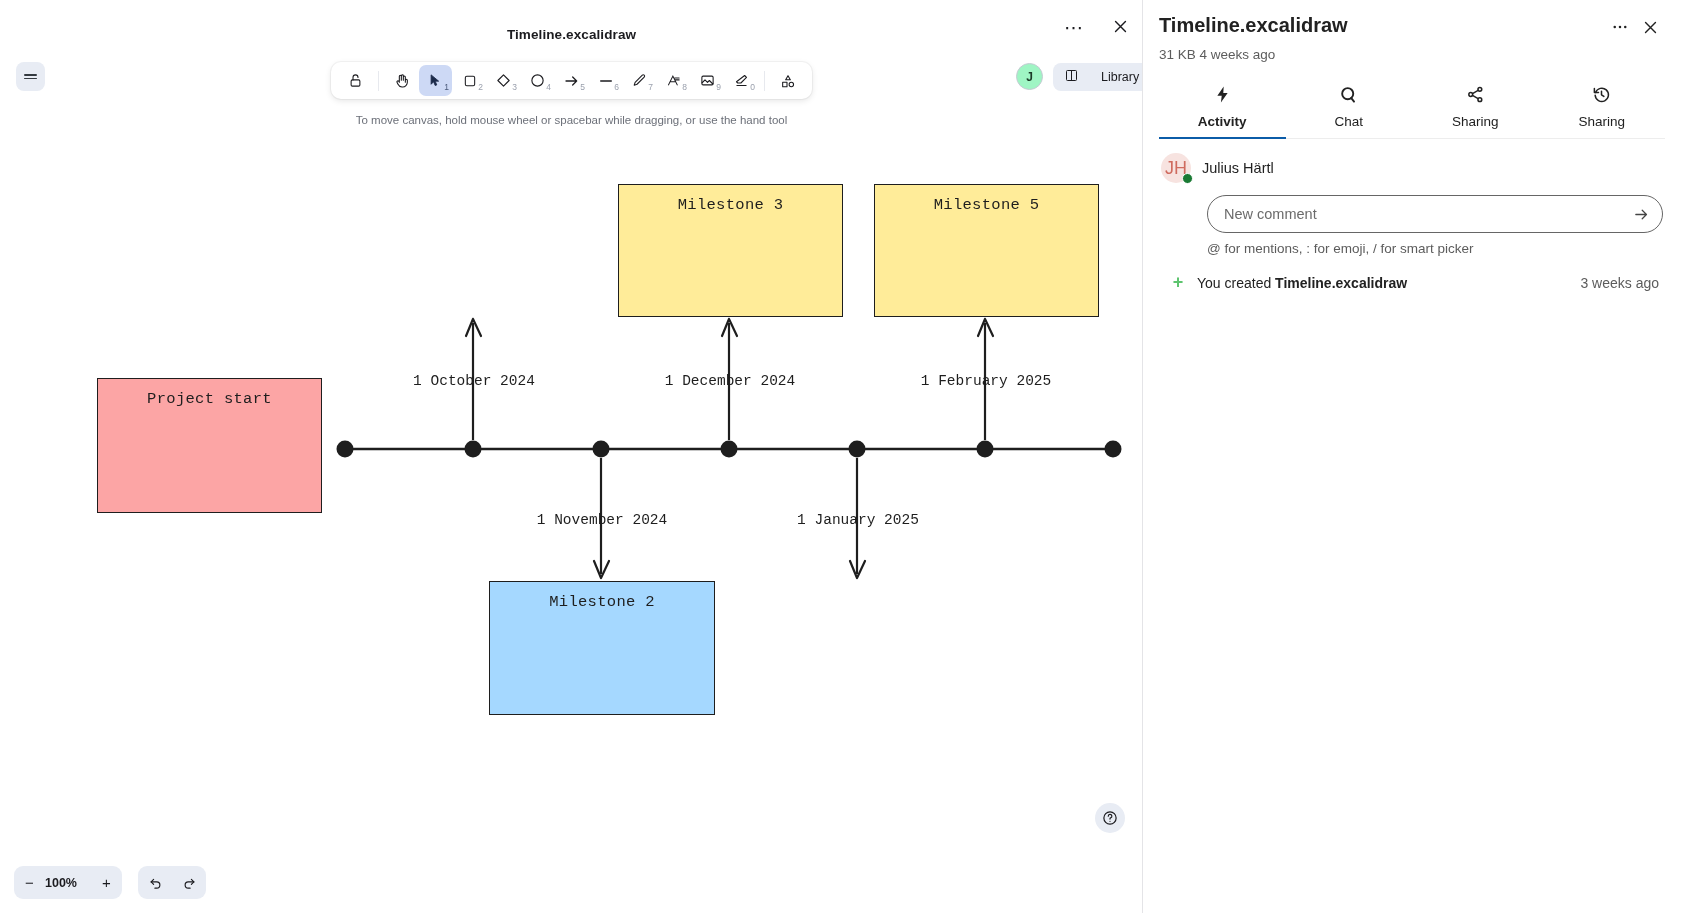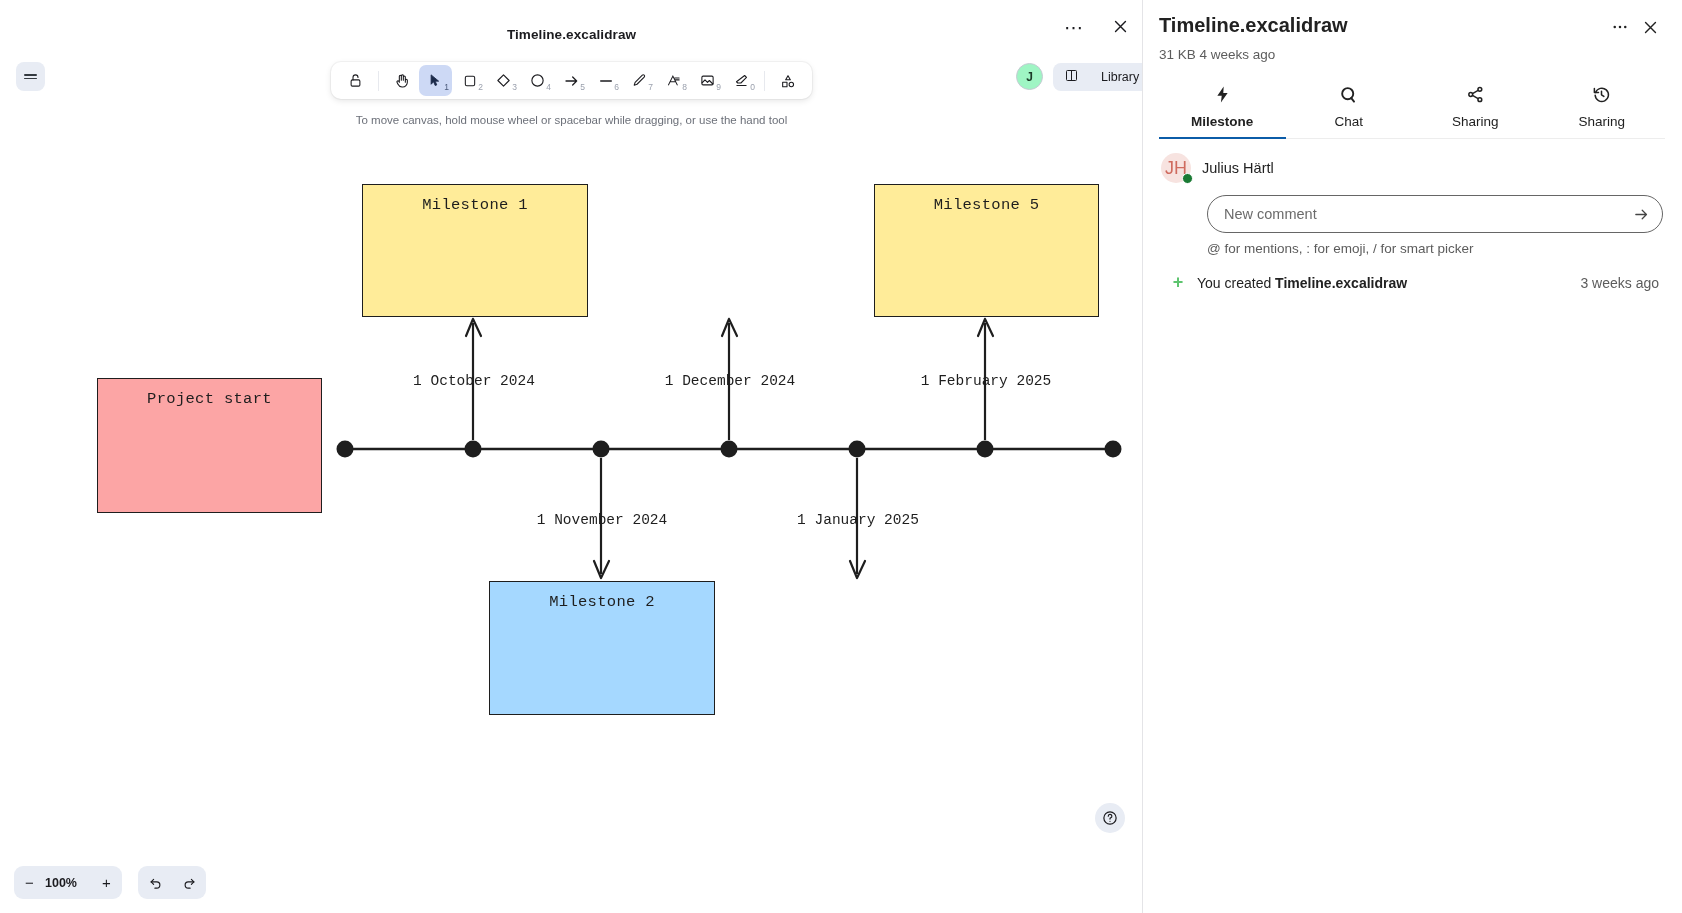--- a/index.html
+++ b/index.html
@@ -340,22 +340,22 @@
         <text x="474" y="385" text-anchor="middle" font-family="Liberation Mono, monospace" font-size="14.5" fill="#1e1e1e">1 October 2024</text>
         <text x="730" y="385" text-anchor="middle" font-family="Liberation Mono, monospace" font-size="14.5" fill="#1e1e1e">1 December 2024</text>
         <text x="986" y="385" text-anchor="middle" font-family="Liberation Mono, monospace" font-size="14.5" fill="#1e1e1e">1 February 2025</text>
         <text x="602" y="524" text-anchor="middle" font-family="Liberation Mono, monospace" font-size="14.5" fill="#1e1e1e">1 November 2024</text>
         <text x="858" y="524" text-anchor="middle" font-family="Liberation Mono, monospace" font-size="14.5" fill="#1e1e1e">1 January 2025</text>
       </svg>
 
       <div class="node" style="left:97px;top:378px;width:225px;height:135px;background:#fca5a5;">
         <span>Project start</span>
       </div>
-      <div class="node" style="left:362px;top:184px;width:226px;height:133px;background:#ffec99;">
-        <span>Milestone 1</span>
+      <div class="node" style="left:618px;top:184px;width:225px;height:133px;background:#ffec99;">
+        <span>Milestone 3</span>
       </div>
       <div class="node" style="left:874px;top:184px;width:225px;height:133px;background:#ffec99;">
         <span>Milestone 5</span>
       </div>
       <div class="node" style="left:489px;top:581px;width:226px;height:134px;background:#a5d8ff;">
         <span>Milestone 2</span>
       </div>
     </div>
 
     <div class="zoom-group">
@@ -407,21 +407,21 @@
       </div>
       <div class="sb-sub">31 KB 4 weeks ago</div>
 
       <div class="sb-tabs">
         <div class="sb-tab active">
           <span>
             <svg width="19" height="19" viewBox="0 0 24 24" fill="#222">
                 <path d="M13.5 2 L5.5 13.5 H11 L10 22 L18.5 10 H13 Z"></path>
               </svg>
           </span>
-          <span>Milestone</span>
+          <span>Activity</span>
         </div>
         <div class="sb-tab">
           <span>
             <svg width="19" height="19" viewBox="0 0 24 24" fill="none" stroke="#222" stroke-width="2.4" stroke-linecap="round">
                 <circle cx="11" cy="11" r="7"></circle>
                 <path d="M15.5 16.5 L19 21"></path>
               </svg>
           </span>
           <span>Chat</span>
         </div>

